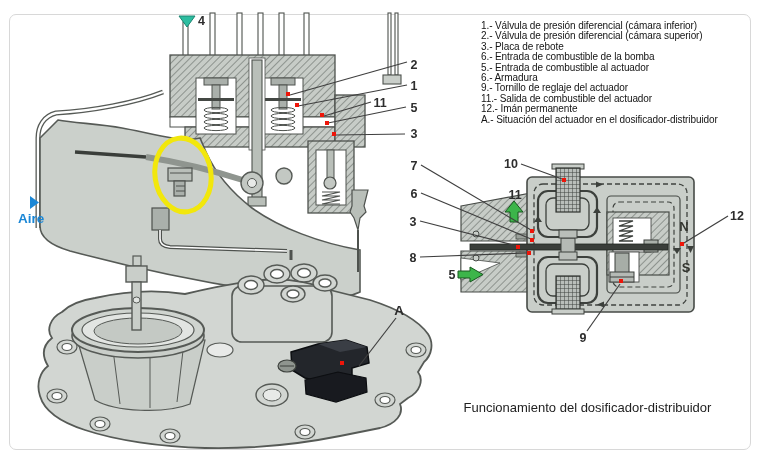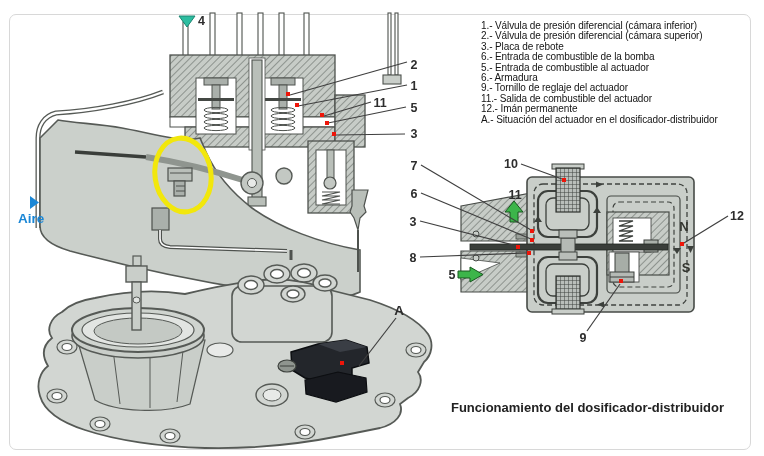--- a/index.html
+++ b/index.html
@@ -10,21 +10,21 @@
   svg{position:absolute;left:0;top:0;}
   svg text{font-family:"Liberation Sans", sans-serif;}
   .co{font-size:12.5px;font-weight:700;fill:#2d2d2d;}
   .pole{font-size:13px;font-weight:700;fill:#33352f;}
   .aire{font-size:13.5px;font-weight:700;fill:#1b87d6;}
   .leader{stroke:#3f3f3f;stroke-width:1.2;fill:none;}
   .legend{position:absolute;left:481px;top:21px;width:278px;font-size:10px;
           line-height:10.4px;color:#141414;letter-spacing:-0.1px;}
   .legend div{white-space:nowrap;}
   .caption{position:absolute;left:445px;top:400px;width:285px;text-align:center;
-           font-size:13px;font-weight:700;color:#222222;}
+           font-size:13px;font-weight:400;color:#222222;}
 </style>
 </head>
 <body>
 
 <div id="screen">
   <div class="frame"></div>
 
   <svg width="764" height="456" viewBox="0 0 764 456">
     <defs>
       <pattern id="hatch" width="5" height="5" patternUnits="userSpaceOnUse" patternTransform="rotate(45)">

